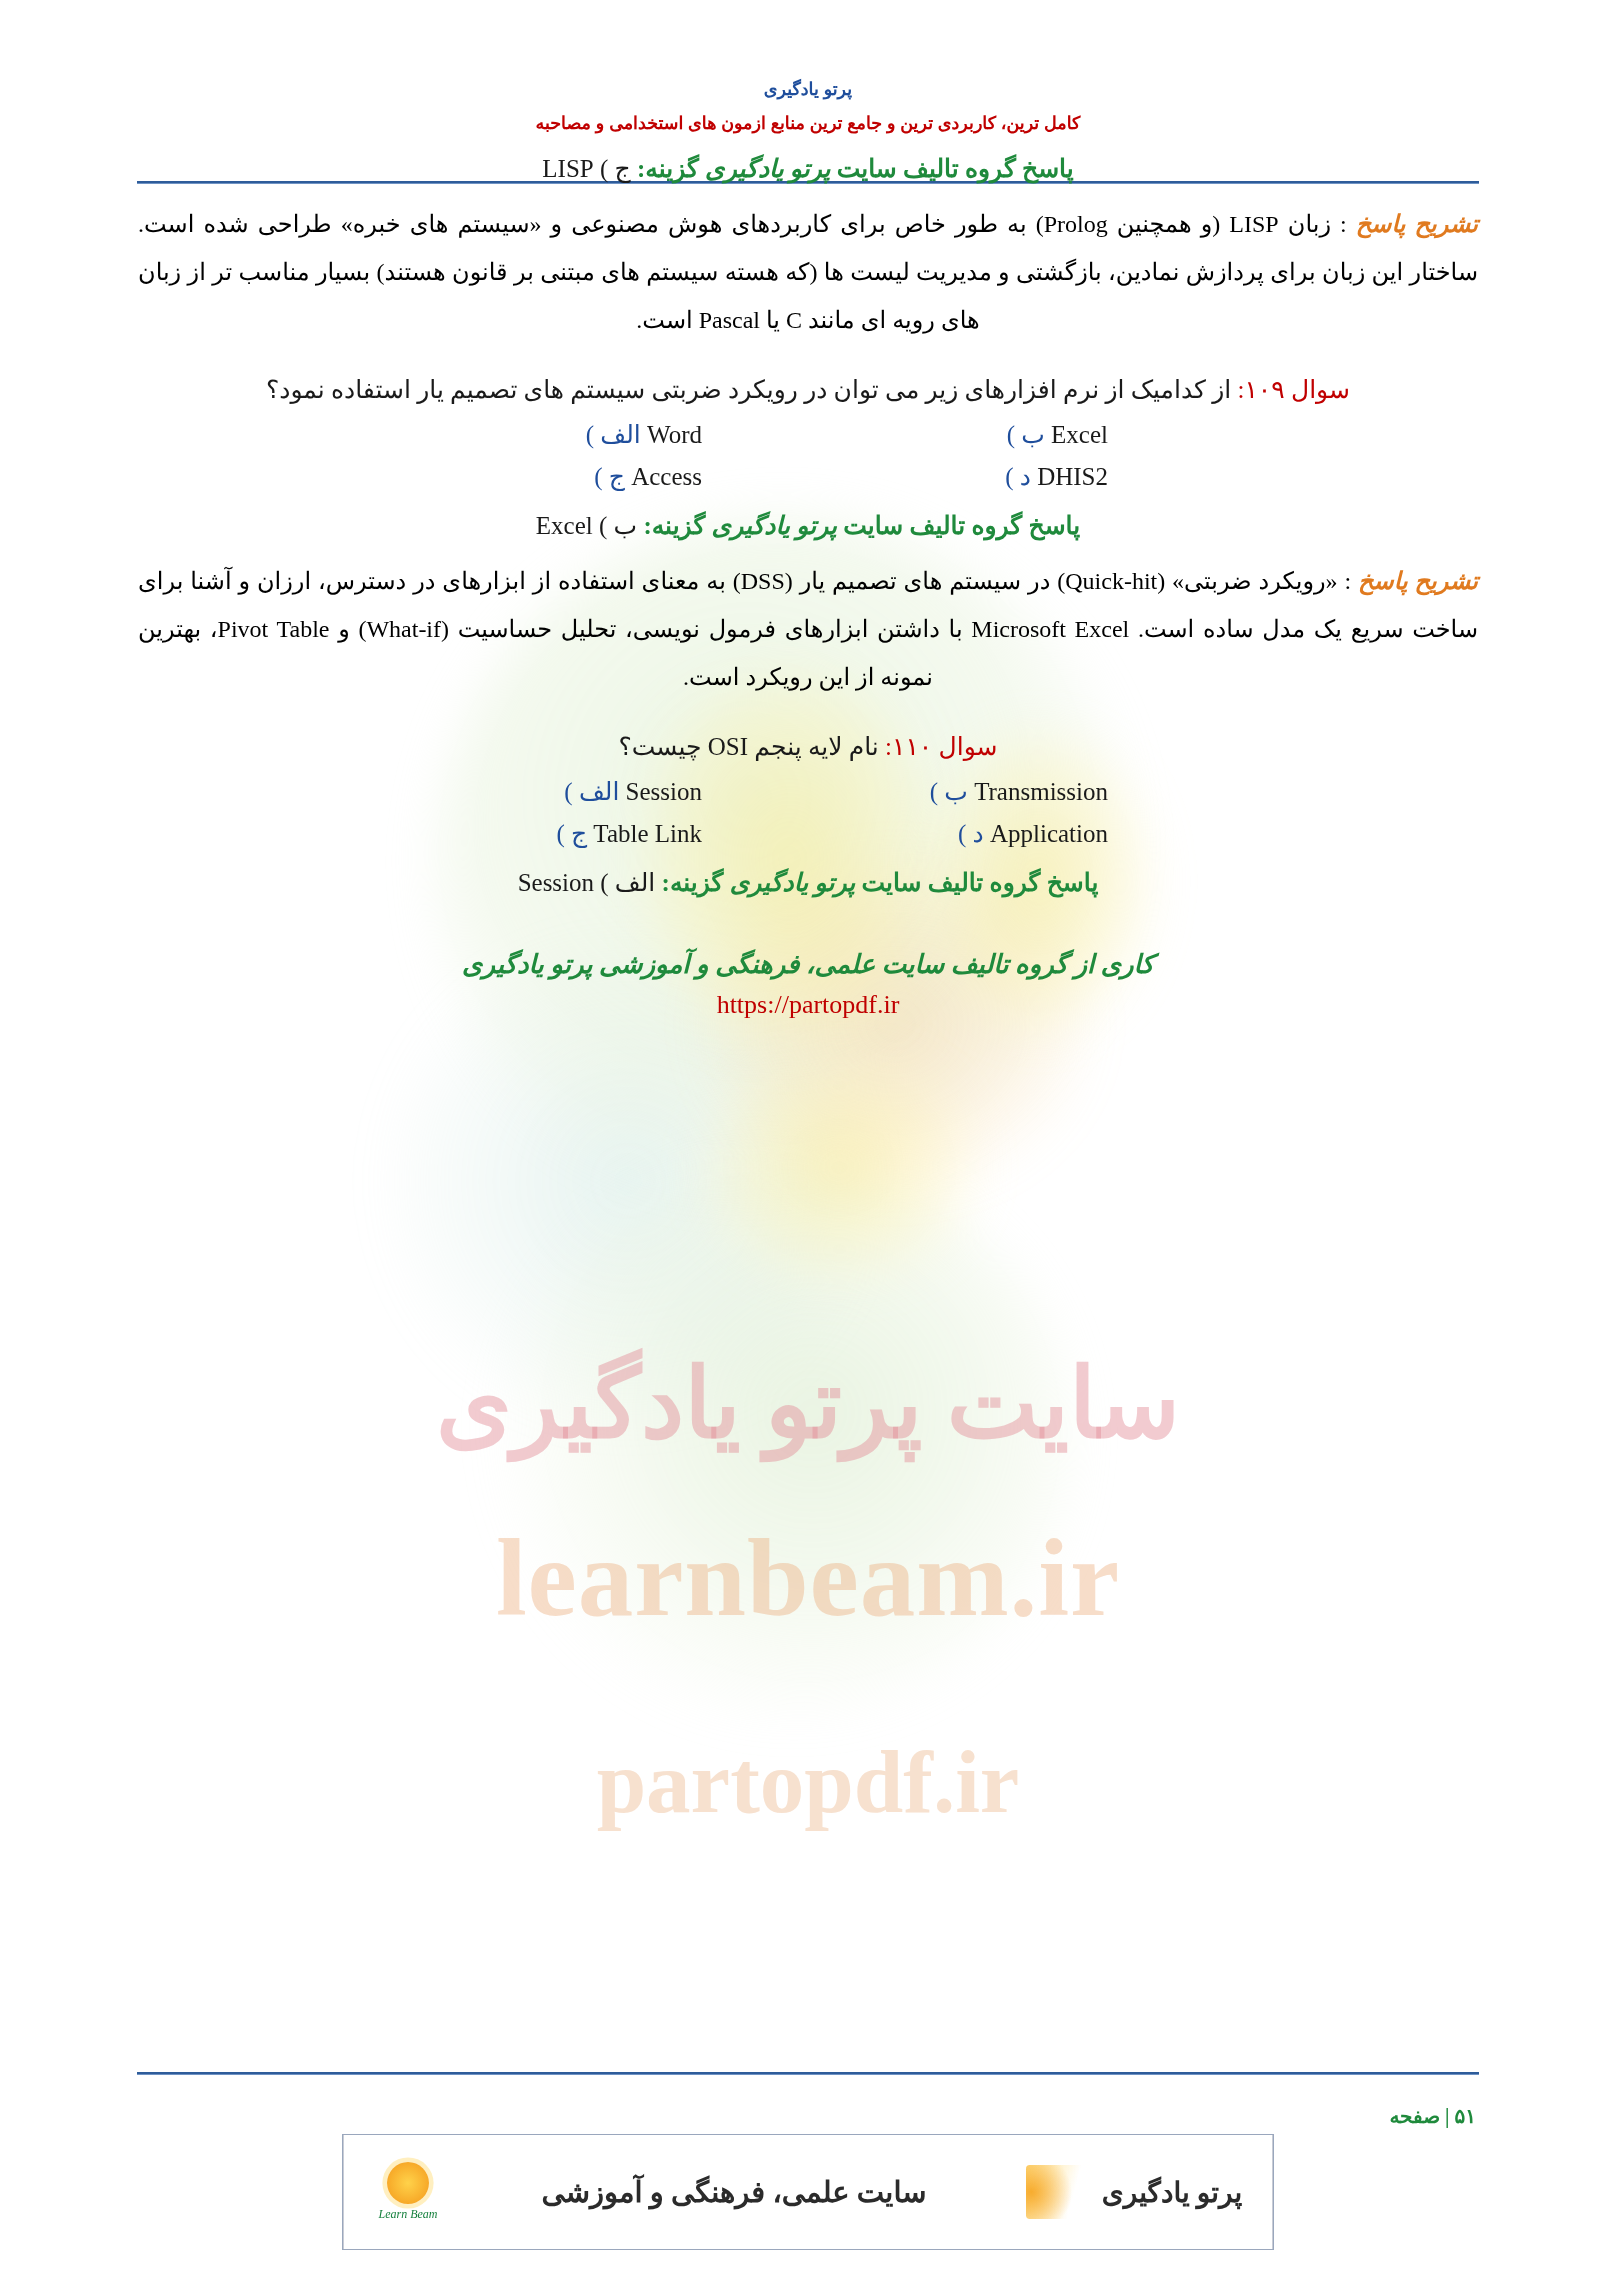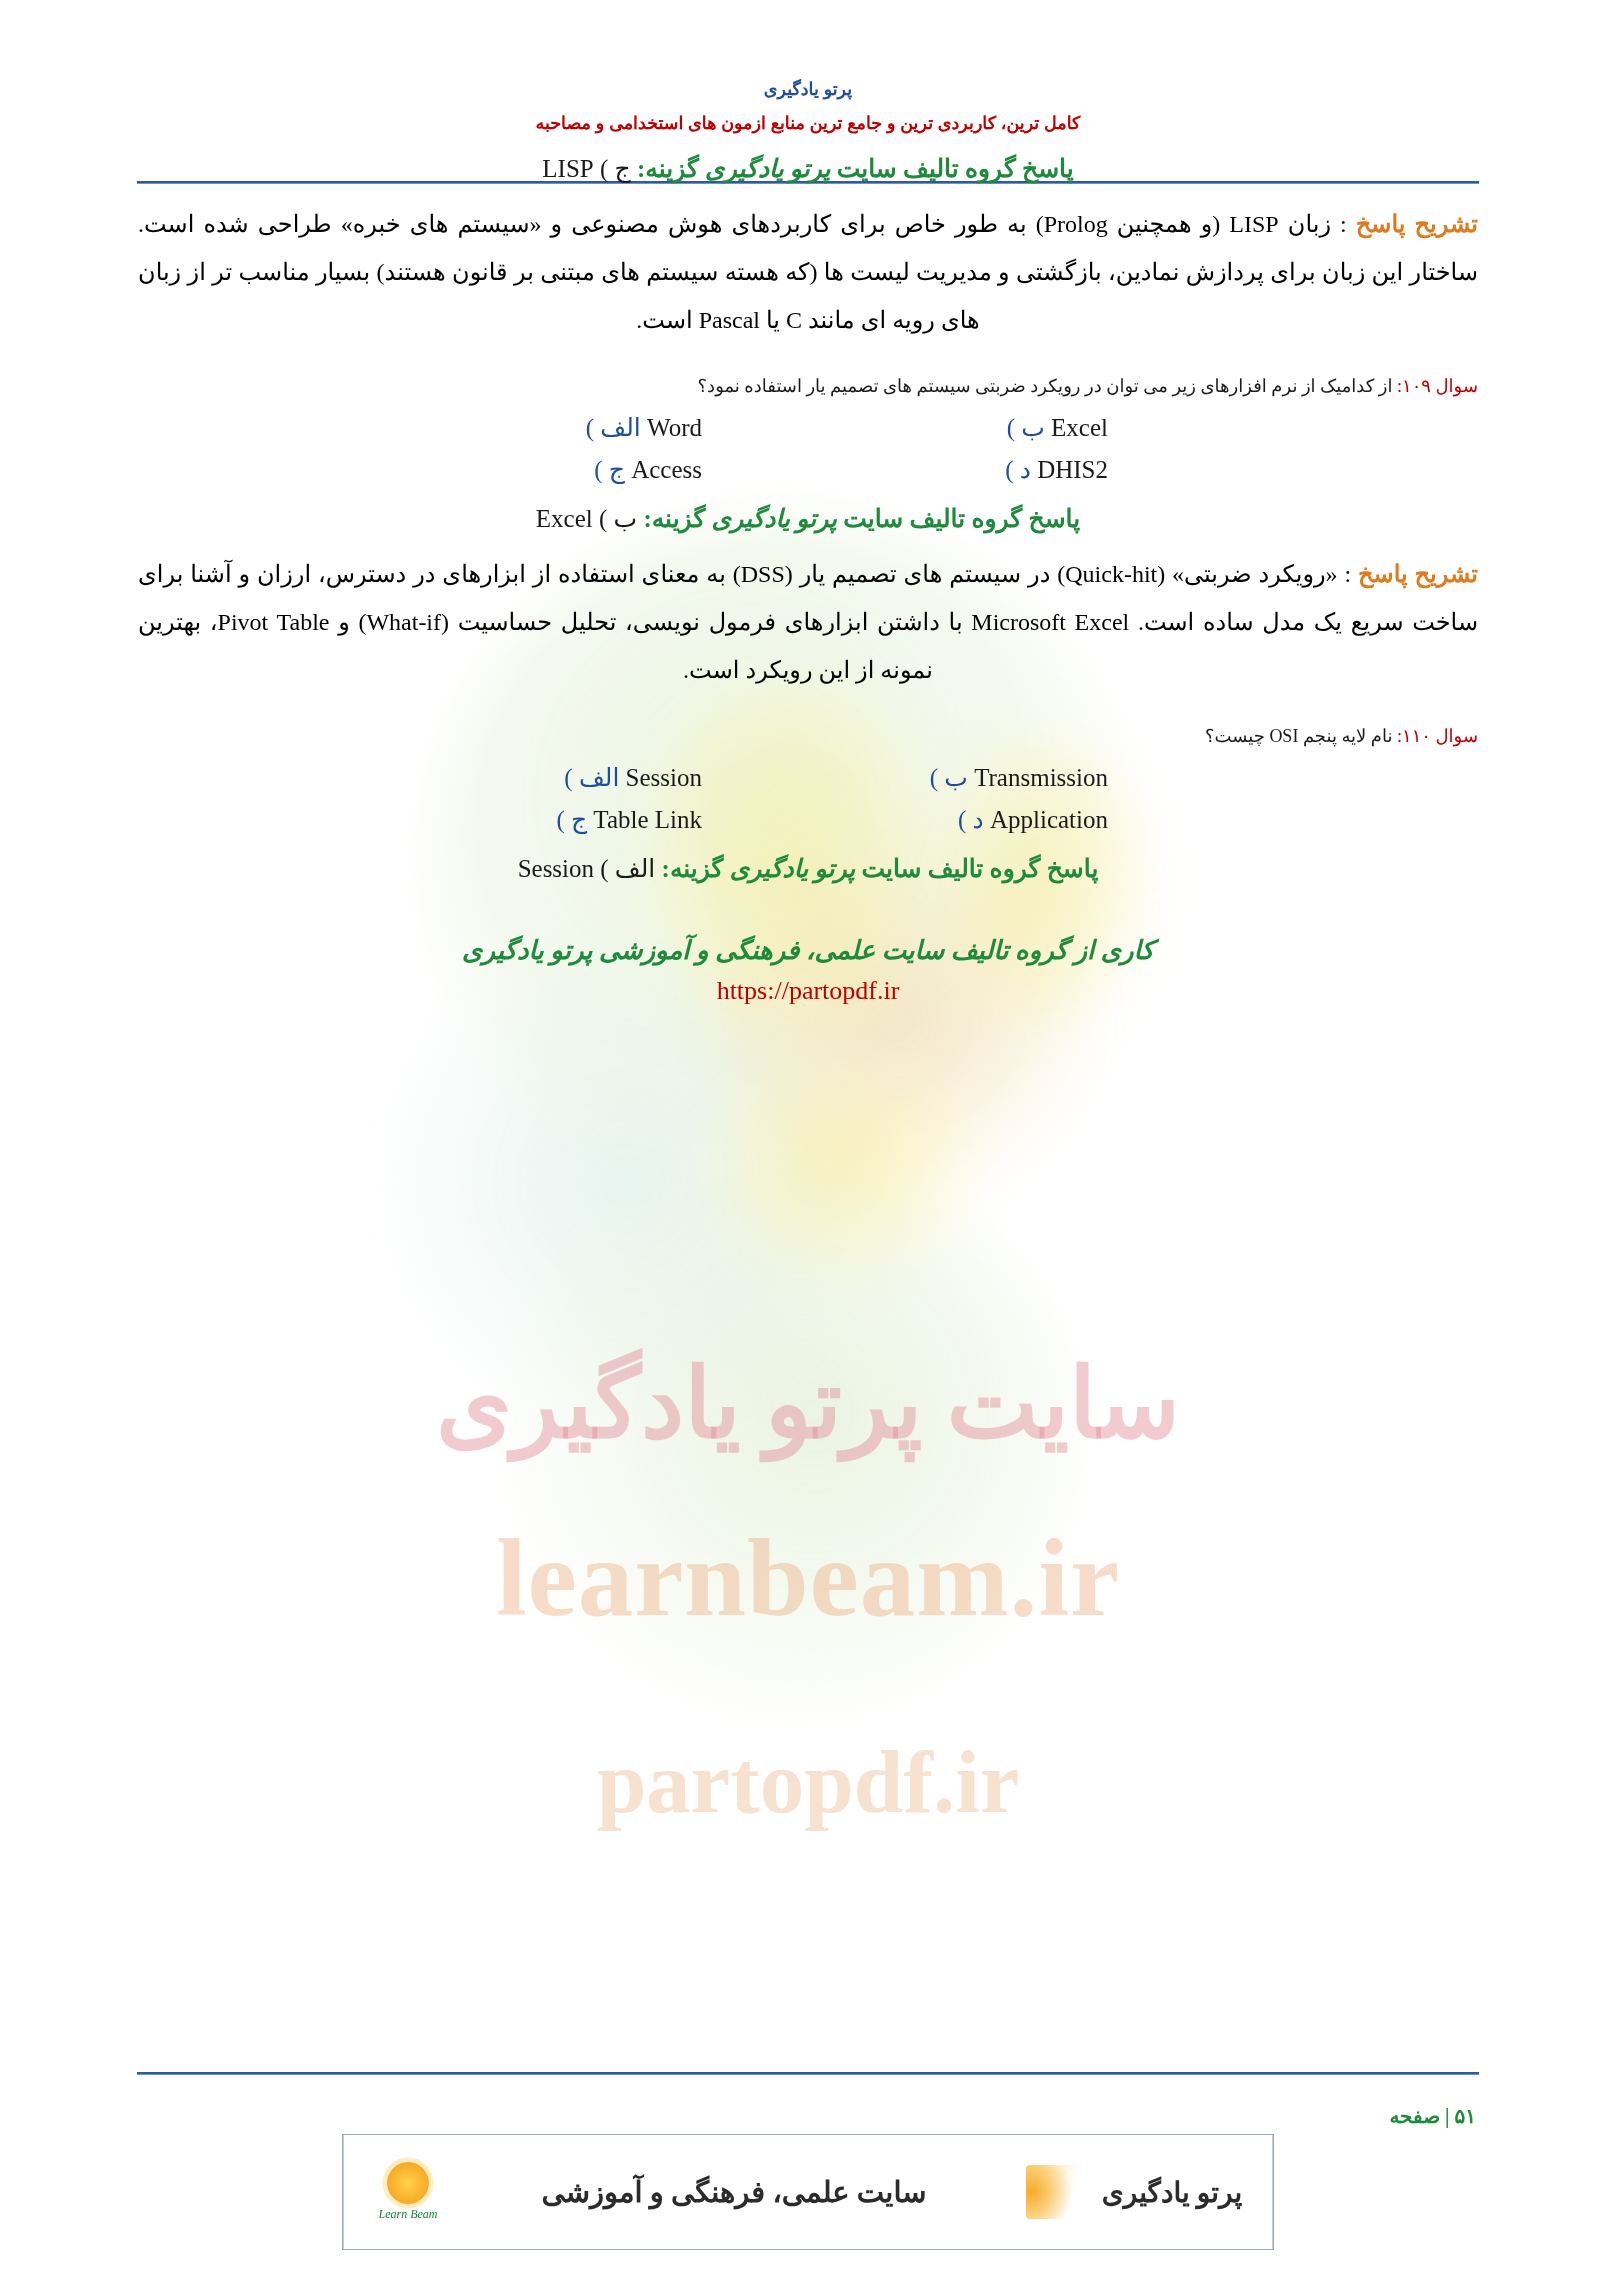--- a/index.html
+++ b/index.html
@@ -138,40 +138,41 @@
     padding: 0 138px;
     box-sizing: border-box;
   }
   .brand-inline {
     color: #1f8a3c;
     font-style: italic;
     font-weight: bold;
   }
   .lbl-explain {
     color: #e07a1f;
+    font-style: italic;
     font-weight: bold;
   }
   .q-label {
     color: #c00000;
   }
   .answer-line {
     font-size: 25px;
     text-align: center;
     margin: 20px 0 16.6px 0;
     color: #1f8a3c;
     font-weight: bold;
   }
   .answer-line .pick {
     color: #1a1a1a;
     font-weight: normal;
   }
   .q-line {
-    font-size: 18px;
+    font-size: 25px;
     margin: 31px 0 16.6px 0;
-    text-align: right;
+    text-align: center;
     color: #1a1a1a;
   }
   .explain {
     font-size: 24px;
     line-height: 2.0;
     text-align: justify;
     text-align-last: center;
     margin: 3.7px 0 0 0;
   }
   .opts {

